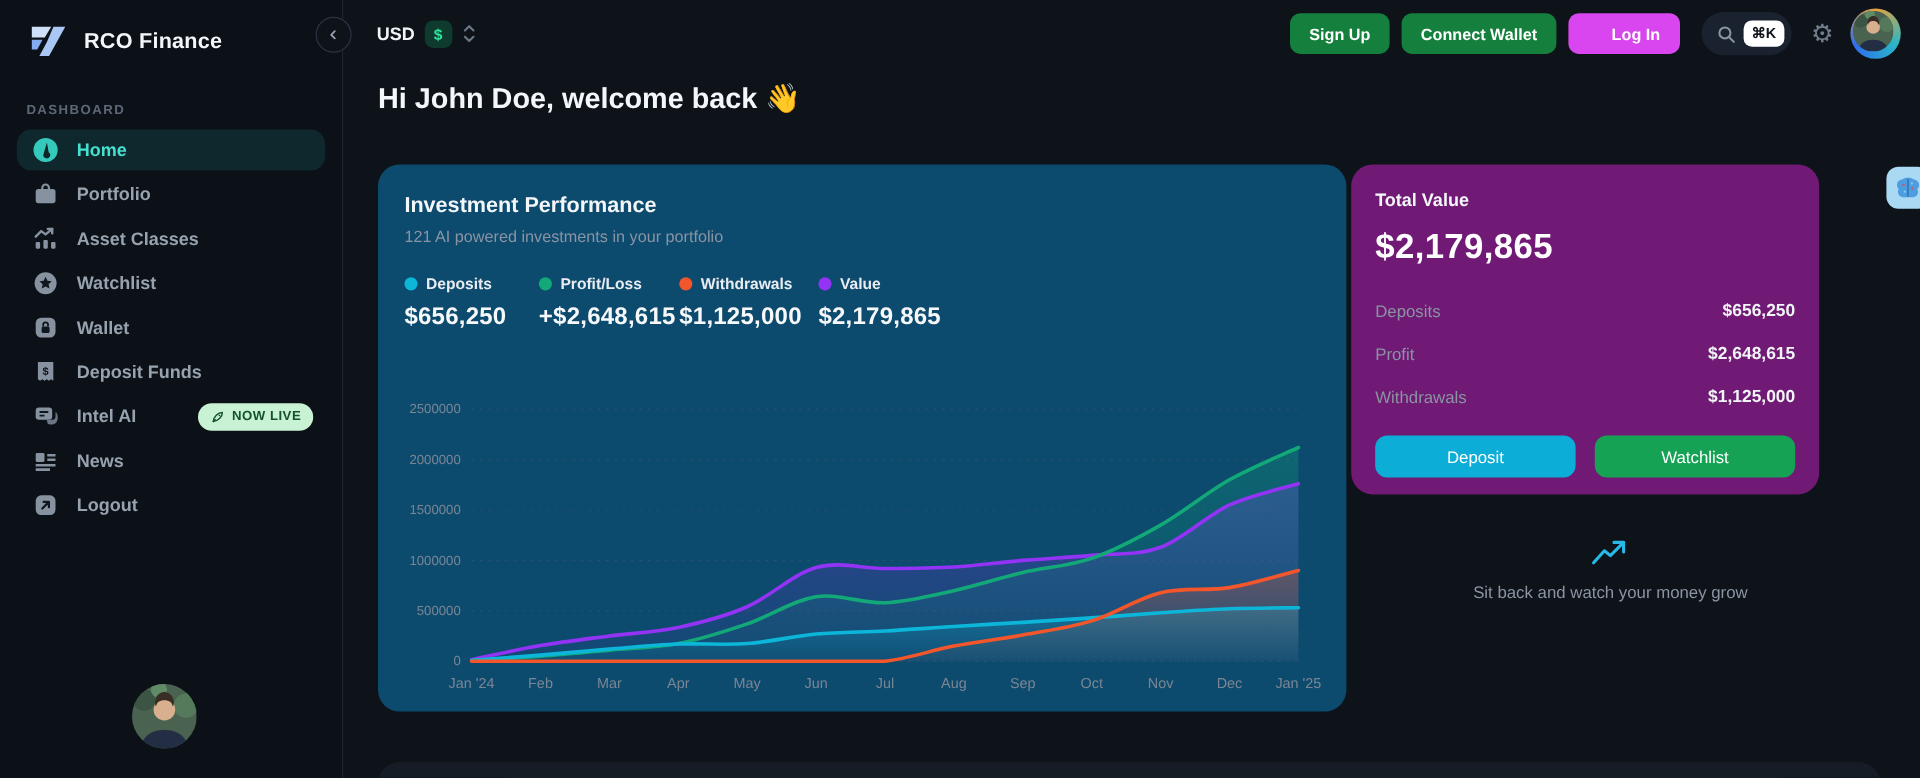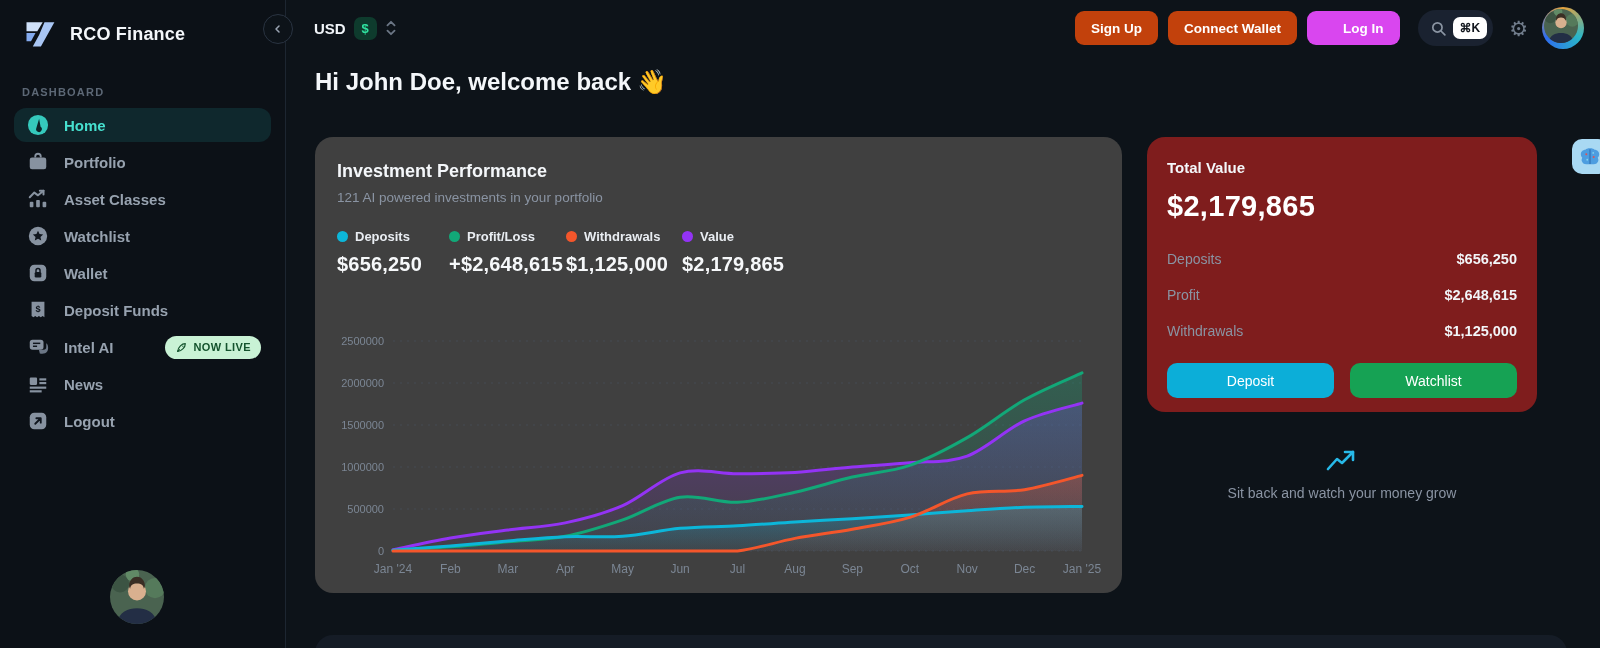--- a/index.html
+++ b/index.html
@@ -31,45 +31,45 @@
   
   .main{position:absolute;left:286px;top:0;right:0;bottom:0;}
   .topbar{display:flex;align-items:center;height:56px;padding:0 16px 0 28px;}
   .currency{display:flex;align-items:center;gap:8px;cursor:pointer;}
   .currency-code{font-size:15px;font-weight:700;color:#f0f4f8;}
   .currency-sym{width:23px;height:23px;border-radius:7px;background:#0e3b2d;color:#2fe3a0;
     font-size:13px;font-weight:800;display:flex;align-items:center;justify-content:center;}
   .top-right{margin-left:auto;display:flex;align-items:center;gap:10px;}
   .top-btn{border:none;border-radius:9px;height:34px;padding:0 16px;font-family:inherit;
     font-size:13.5px;font-weight:700;color:#fff;cursor:pointer;}
-  .top-btn.green{background:#c2410c;}
+  .top-btn.green{background:#15803d;}
   .top-btn.cyan{background:#d946ef;padding-left:36px;}
   .search-pill{display:flex;align-items:center;gap:6px;height:36px;padding:0 6px 0 12px;margin-left:8px;
     border-radius:999px;background:#1a2230;cursor:pointer;}
   .kbd{background:#ffffff;color:#10151c;font-size:12px;font-weight:700;border-radius:7px;padding:4px 7px;}
   .gear{margin:0 4px 0 6px;cursor:pointer;display:flex;}
   .avatar-ring{width:38px;height:38px;border-radius:50%;padding:2px;cursor:pointer;
     background:conic-gradient(#e8a33d,#29b6c8,#2f6df0,#e8a33d);}
   .avatar-ring .ph{width:34px;height:34px;border-radius:50%;overflow:hidden;display:block;}
   .greeting{position:absolute;left:29px;top:68px;font-size:24px;font-weight:800;color:#f4f7fa;}
   
-  .chart-card{position:absolute;left:29px;top:137px;width:807px;height:456px;background:#404040;border-radius:18px;box-sizing:border-box;padding:24px 22px;}
+  .chart-card{position:absolute;left:29px;top:137px;width:807px;height:456px;background:#0c4a6e;border-radius:18px;box-sizing:border-box;padding:24px 22px;}
   .card-title{font-size:18px;font-weight:800;color:#f4f7fa;}
   .card-sub{margin-top:8px;font-size:13.5px;color:#8a94a3;}
   .legend-row{display:flex;gap:0;margin-top:24px;}
   .legend-col{display:flex;flex-direction:column;gap:9px;}
   .legend-head{display:flex;align-items:center;gap:7px;}
   .legend-dot{width:11px;height:11px;border-radius:50%;}
   .legend-label{font-size:13px;font-weight:700;color:#e9edf2;}
   .legend-value{font-size:20px;font-weight:800;color:#f6f8fa;letter-spacing:.2px;}
   #perf-chart{position:absolute;left:16px;bottom:12px;width:775px;height:252px;}
   .ytick{font-size:11px;fill:#7b8694;font-family:"Liberation Sans",sans-serif;}
   .xtick{font-size:12px;fill:#7b8694;font-family:"Liberation Sans",sans-serif;}
   
-  .summary-card{position:absolute;left:861px;top:137px;width:390px;height:275px;background:#7f1d1d;border-radius:18px;box-sizing:border-box;padding:22px 20px;}
+  .summary-card{position:absolute;left:840px;top:137px;width:390px;height:275px;background:#701a75;border-radius:18px;box-sizing:border-box;padding:22px 20px;}
   .summary-title{font-size:15px;font-weight:800;color:#f4f7fa;}
   .summary-total{margin-top:14px;font-size:29px;font-weight:800;color:#ffffff;letter-spacing:.3px;}
   .summary-rows{margin-top:18px;}
   .srow{display:flex;align-items:center;justify-content:space-between;height:36px;}
   .srow-label{font-size:14px;color:#8a94a3;}
   .srow-value{font-size:14.5px;font-weight:700;color:#f2f5f8;}
   .summary-actions{display:flex;gap:16px;margin-top:14px;}
   .action-btn{flex:1;height:35px;border:none;border-radius:10px;font-family:inherit;font-size:14px;font-weight:400;color:#fff;cursor:pointer;}
   .action-btn.deposit{background:#0caed8;}
   .action-btn.withdraw{background:#16a254;}

